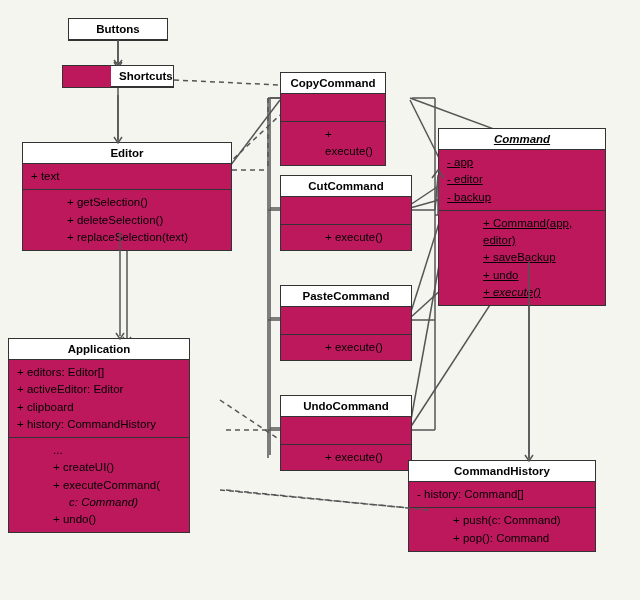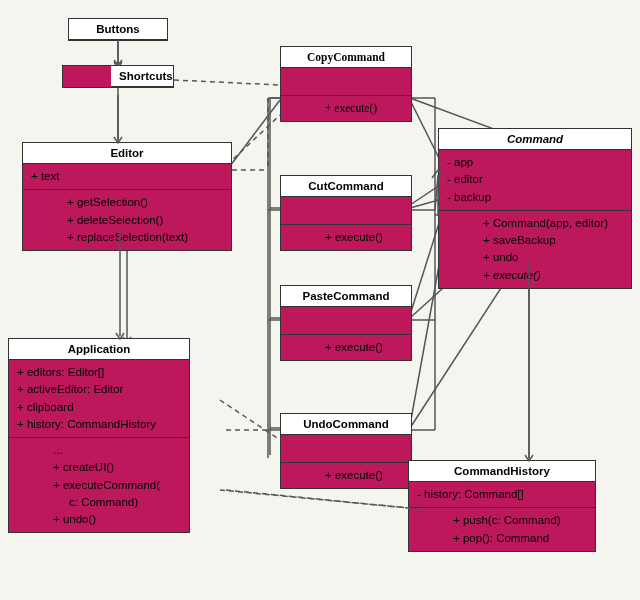--- a/index.html
+++ b/index.html
@@ -139,26 +139,26 @@
     <div class="section">
       <p>+ editors: Editor[]</p>
       <p>+ activeEditor: Editor</p>
       <p>+ clipboard</p>
       <p>+ history: CommandHistory</p>
     </div>
     <div class="section">
       <p>...</p>
       <p>+ createUI()</p>
       <p>+ executeCommand(</p>
-      <p style="padding-left:16px;">c: Command)</p>
+      <p style="padding-left:16px;font-style:italic;">c: Command)</p>
       <p>+ undo()</p>
     </div>
   </div>
 
-  <div class="uml-box" style="left:280px; top:46px; width:132px;font-family:Liberation Serif, serif;">
+  <div class="uml-box" style="left:280px; top:72px; width:106px;">
     <div class="header">CopyCommand</div>
     <div class="section" style="min-height:28px;"></div>
     <div class="section">
       <p>+ execute()</p>
     </div>
   </div>
 
   <div class="uml-box" style="left:280px; top:175px; width:132px;">
     <div class="header">CutCommand</div>
     <div class="section" style="min-height:28px;"></div>
@@ -168,29 +168,29 @@
   </div>
 
   <div class="uml-box" style="left:280px; top:285px; width:132px;">
     <div class="header">PasteCommand</div>
     <div class="section" style="min-height:28px;"></div>
     <div class="section">
       <p>+ execute()</p>
     </div>
   </div>
 
-  <div class="uml-box" style="left:280px; top:413px; width:132px;">
+  <div class="uml-box" style="left:280px; top:395px; width:132px;">
     <div class="header">UndoCommand</div>
     <div class="section" style="min-height:28px;"></div>
     <div class="section">
       <p>+ execute()</p>
     </div>
   </div>
 
-  <div class="uml-box" style="left:438px; top:128px; width:194px;">
+  <div class="uml-box" style="left:438px; top:128px; width:168px;text-decoration:underline;">
     <div class="header italic"><em>Command</em></div>
     <div class="section">
       <p>- app</p>
       <p>- editor</p>
       <p>- backup</p>
     </div>
     <div class="section">
       <p>+ Command(app, editor)</p>
       <p>+ saveBackup</p>
       <p>+ undo</p>

